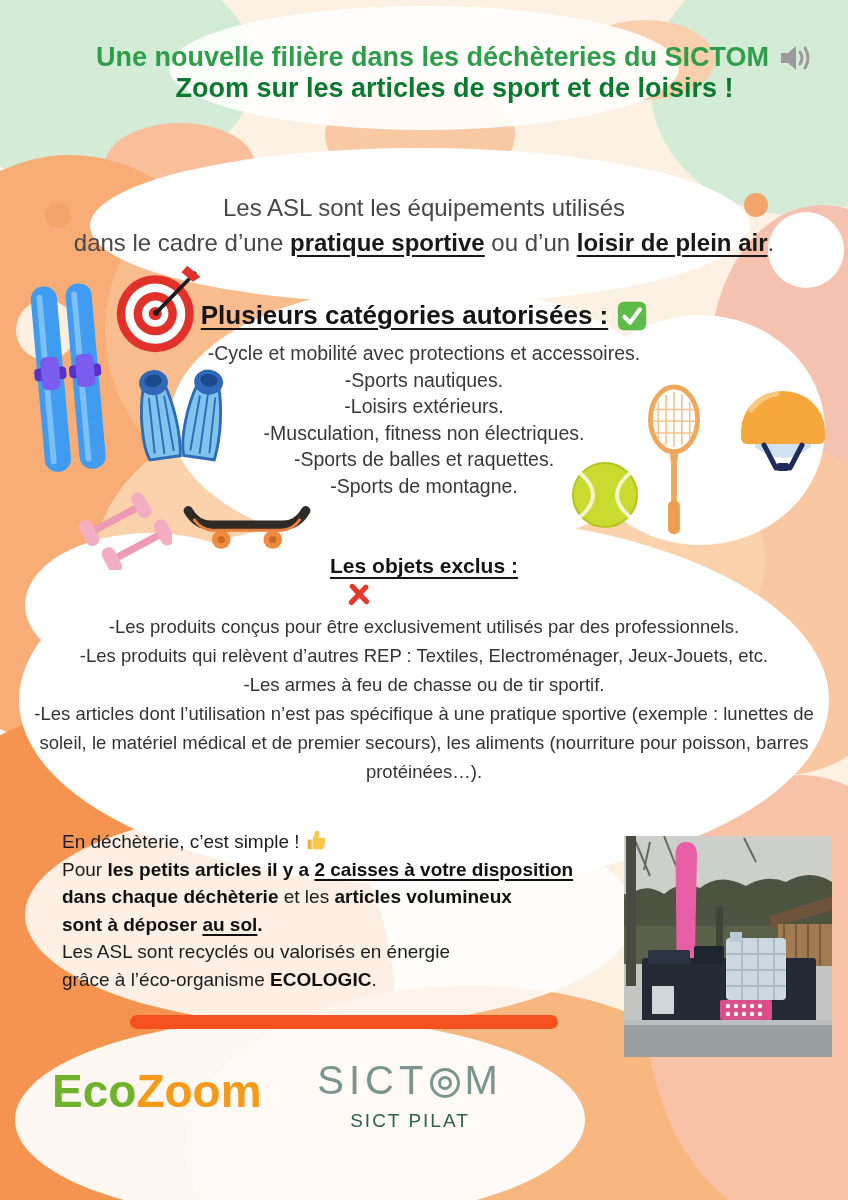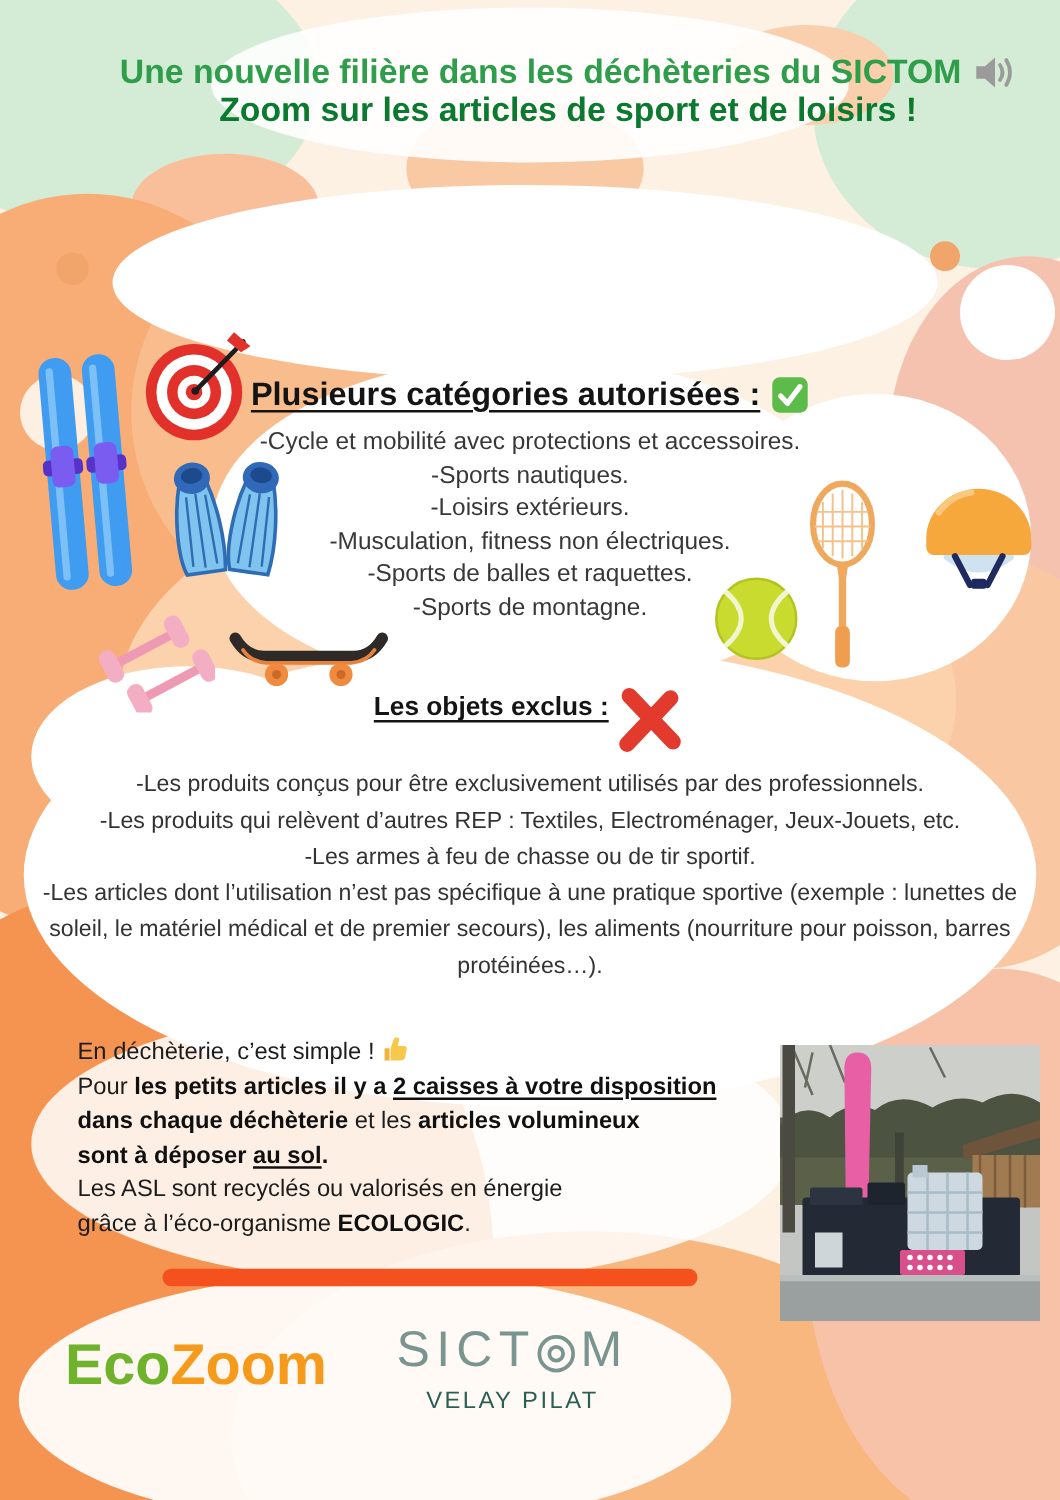--- a/index.html
+++ b/index.html
@@ -25,21 +25,21 @@
   
   .categories { position:absolute; top:300px; left:0; right:0; text-align:center; }
   .cat-heading { display:inline-flex; align-items:center; gap:9px; }
   .cat-heading .ht { font-size:26px; font-weight:bold; color:#141414;
                      text-decoration:underline; text-decoration-thickness:2px; text-underline-offset:4px; }
   .cat-list { margin-top:9px; font-size:19.5px; color:#383838; line-height:26.5px; }
   .cat-list .li { white-space:nowrap; }
 
   
   .excluded { position:absolute; top:546px; left:0; right:0; text-align:center; }
-  .exc-heading { display:inline-flex; align-items:flex-start; gap:4px; height:60px; }
+  .exc-heading { display:inline-flex; align-items:flex-start; gap:4px; height:60px;flex-direction:column; }
   .exc-heading .ht { font-size:21px; font-weight:bold; color:#141414; margin-top:8px;
                      text-decoration:underline; text-decoration-thickness:2px; text-underline-offset:4px; }
   .exc-list { margin:6px auto 0; max-width:820px; font-size:18.5px; color:#333333; line-height:29px; }
 
   
   .bottom-block { position:absolute; left:62px; top:828px; width:560px;
                   font-size:19px; color:#1c1c1c; line-height:27.5px; }
   .bottom-block .line { white-space:nowrap; }
   .bottom-block .b { font-weight:bold; color:#101010; }
   .bottom-block .bu { font-weight:bold; color:#101010; text-decoration:underline;
@@ -116,20 +116,24 @@
       <span>Une nouvelle filière dans les déchèteries du SICTOM</span>
       <svg class="inline-ic" width="34" height="30" viewBox="0 0 34 30">
         <polygon points="2,10 9,10 17,3 17,27 9,20 2,20" fill="#9b9b9b"></polygon>
         <path d="M21,9 Q25,15 21,21" stroke="#9b9b9b" stroke-width="3" fill="none" stroke-linecap="round"></path>
         <path d="M26,5 Q32,15 26,25" stroke="#9b9b9b" stroke-width="3" fill="none" stroke-linecap="round"></path>
       </svg>
     </div>
     <div class="title2">Zoom sur les articles de sport et de loisirs !</div>
   </header>
 
+  <section class="intro">
+    <div class="line">Les ASL sont les équipements utilisés</div>
+    <div class="line"><span>dans le cadre d’une </span><span class="bu">pratique sportive</span><span> ou d’un </span><span class="bu">loisir de plein air</span><span>.</span></div>
+  </section>
 
   <section class="categories">
     <div class="cat-heading">
       <span class="ht">Plusieurs catégories autorisées :</span>
       <svg width="30" height="30" viewBox="0 0 36 36">
         <rect x="1" y="1" width="34" height="34" rx="7" fill="#5dbb4a"></rect>
         <path d="M9,19 L15.5,26 L27.5,10" stroke="#ffffff" stroke-width="5" fill="none" stroke-linecap="round" stroke-linejoin="round"></path>
       </svg>
     </div>
     <div class="cat-list">
@@ -215,21 +219,21 @@
   <div class="ecologic">
     <span class="eco">Eco</span><span class="logic">Zoom</span>
   </div>
 
   <div class="sictom">
     <div class="sictom-word">
       <span>SICT</span>
         <span class="sictom-o"></span>
         <span>M</span>
     </div>
-    <div class="sictom-sub">VELAY PILAT</div>
+    <div class="sictom-sub">SICT PILAT</div>
   </div>
 
   <div class="abs skis">
     <svg width="92" height="208" viewBox="0 0 95 205">
       <g transform="rotate(-5 47 100)">
         <rect x="14" y="6" width="27" height="192" rx="13" fill="#3f9cf0"></rect>
         <rect x="50" y="6" width="27" height="192" rx="13" fill="#3f9cf0"></rect>
         <rect x="20" y="14" width="6" height="176" rx="3" fill="#7dc0f7"></rect>
         <rect x="56" y="14" width="6" height="176" rx="3" fill="#7dc0f7"></rect>
         <rect x="11" y="90" width="33" height="13" rx="4" fill="#5632c8"></rect>

